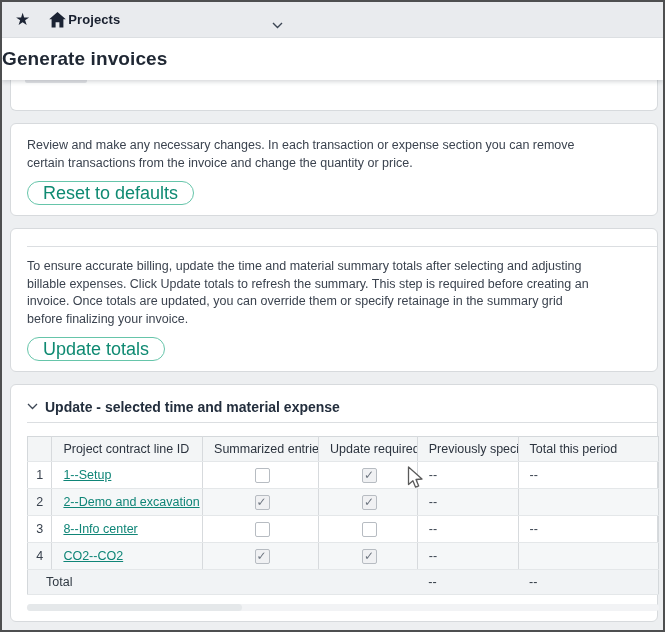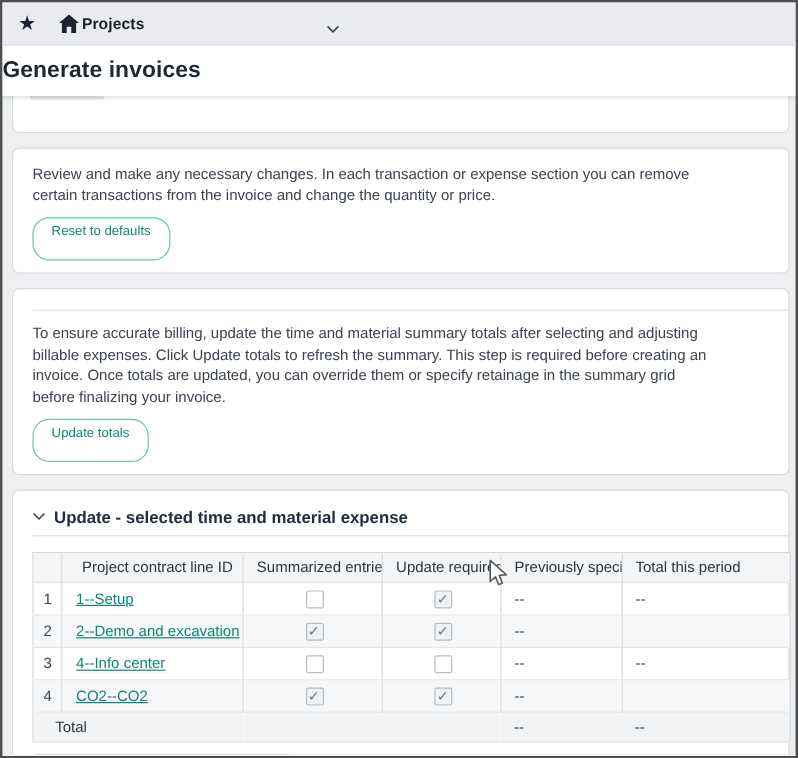--- a/index.html
+++ b/index.html
@@ -43,37 +43,37 @@
   }
   .pad { padding:10px 16px 10px; }
   .section-title { font-size:14px; font-weight:700; color:#232e3d; padding-top:2px; }
   .divider { height:1px; background:#dbdee1; margin:7px -16px 0 0; }
   .desc {
     font-size:12.5px; line-height:17.5px; color:#3b434f;
     white-space:pre-line; margin-top:11px;
   }
   .panel-review .desc { margin-top:3px; }
   .pill-btn {
-    display:inline-block; margin-top:9px; padding:4px 15px 15px;
+    display:inline-block; margin-top:9px; padding:4px 15px 3px;
     background:#fff; border:1.5px solid #66c5aa; border-radius:14px;
-    font-size:11px; color:#0f8a72; cursor:pointer; line-height:15px;
+    font-size:18px; color:#0f8a72; cursor:pointer; line-height:15px;
   }
   .summary-head { display:flex; align-items:center; gap:7px; padding-top:2px; }
   .summary-head svg { flex:0 0 auto; }
   
   table.grid {
     border-collapse:collapse; margin-top:13px; width:632px; table-layout:fixed;
     font-size:12.5px; color:#39424e;
     border:1px solid #d4d8db;
   }
   .grid th, .grid td {
     border-right:1px solid #d7dadd; border-bottom:1px solid #e4e7e9;
     overflow:hidden; white-space:nowrap;
   }
-  .grid th { height:25px; background:#f3f5f6; font-weight:400; color:#2c343f; text-align:right; padding:0 8px 0 11px; }
+  .grid th { height:25px; background:#f3f5f6; font-weight:400; color:#2c343f; text-align:left; padding:0 8px 0 11px; }
   .grid td { height:27px; padding:0 8px 0 11px; }
   .grid th:last-child, .grid td:last-child { border-right:none; }
   .col-num { width:24px; } .col-id { width:148px; } .col-sum { width:114px; }
   .col-upd { width:97px; } .col-prev { width:99px; } .col-total { width:138px; }
   th.col-num { padding:0; }
   td.col-num { text-align:center; padding:0; color:#39424e; }
   th.col-total, td.col-total, td.col-prev { text-align:left; padding-right:11px; }
   td.col-sum, td.col-upd { text-align:center; }
   tbody tr:nth-child(even) td { background:#f5f7f8; }
   a.line-link { color:#0f8577; text-decoration:underline; cursor:pointer; }
@@ -182,21 +182,21 @@
           <tr>
             <td class="col-num">2</td>
             <td class="col-id"><a class="line-link">2--Demo and excavation</a></td>
             <td class="col-sum"><span class="cb checked"></span></td>
             <td class="col-upd"><span class="cb checked"></span></td>
             <td class="col-prev">--</td>
             <td class="col-total"></td>
           </tr>
           <tr>
             <td class="col-num">3</td>
-            <td class="col-id"><a class="line-link">4--Info center</a></td>
+            <td class="col-id"><a class="line-link">8--Info center</a></td>
             <td class="col-sum"><span class="cb"></span></td>
             <td class="col-upd"><span class="cb"></span></td>
             <td class="col-prev">--</td>
             <td class="col-total">--</td>
           </tr>
           <tr>
             <td class="col-num">4</td>
             <td class="col-id"><a class="line-link">CO2--CO2</a></td>
             <td class="col-sum"><span class="cb checked"></span></td>
             <td class="col-upd"><span class="cb checked"></span></td>

